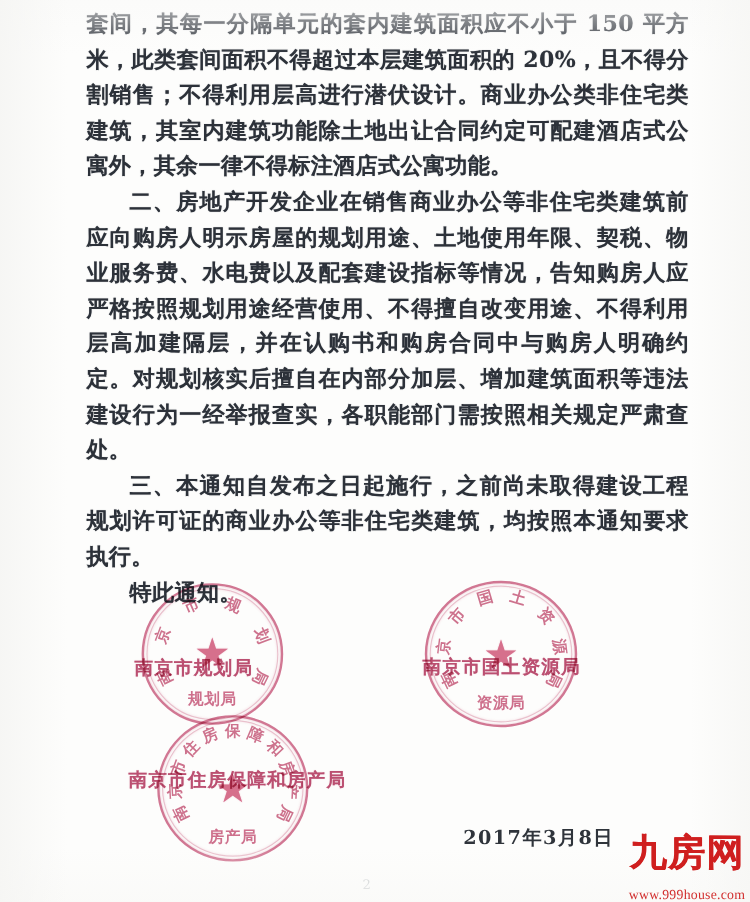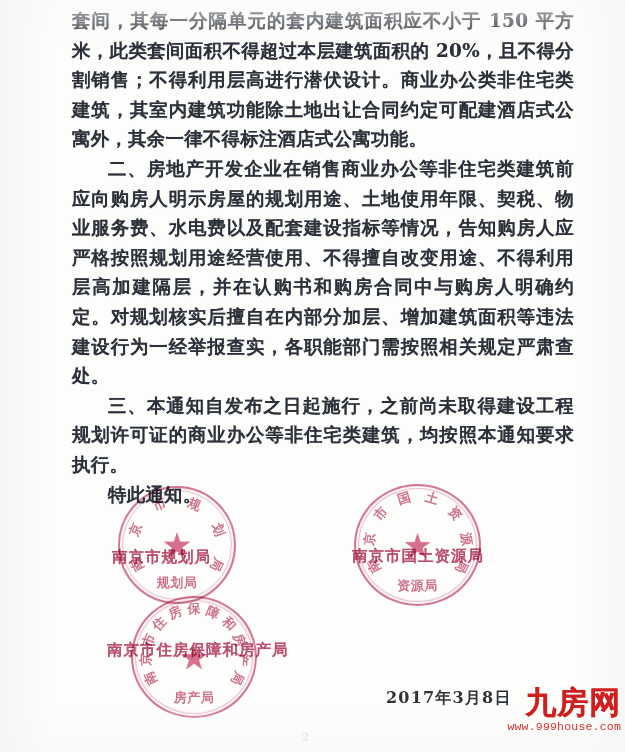--- a/index.html
+++ b/index.html
@@ -159,41 +159,41 @@
     font-family: "DejaVu Serif", serif;
     font-size: 11px;
     opacity: 0.55;
     z-index: 4;
   }
 
   
   #watermark {
     position: absolute;
     right: 4px;
-    bottom: 20px;
+    bottom: 0;
     z-index: 6;
-    text-align: right;
+    text-align: center;
     line-height: 1;
     user-select: none;
   }
   #watermark .wm-main {
     display: block;
     color: #cf1f1f;
     font-family: "DejaVu Sans", sans-serif;
     font-weight: 900;
     font-size: 31px;
     letter-spacing: 1px;
     line-height: 1;
     text-shadow: 0.5px 0 0 #cf1f1f;
   }
   #watermark .wm-url {
     display: block;
-    margin-top: 3px;
+    margin-top: 14px;
     color: #d23030;
-    font-family: Liberation Mono, monospace;
+    font-family: Liberation Serif, serif;
     font-size: 11.5px;
     letter-spacing: 0.2px;
     line-height: 1;
   }
 </style>
 </head>
 <body>
 
 <div id="page">
 

